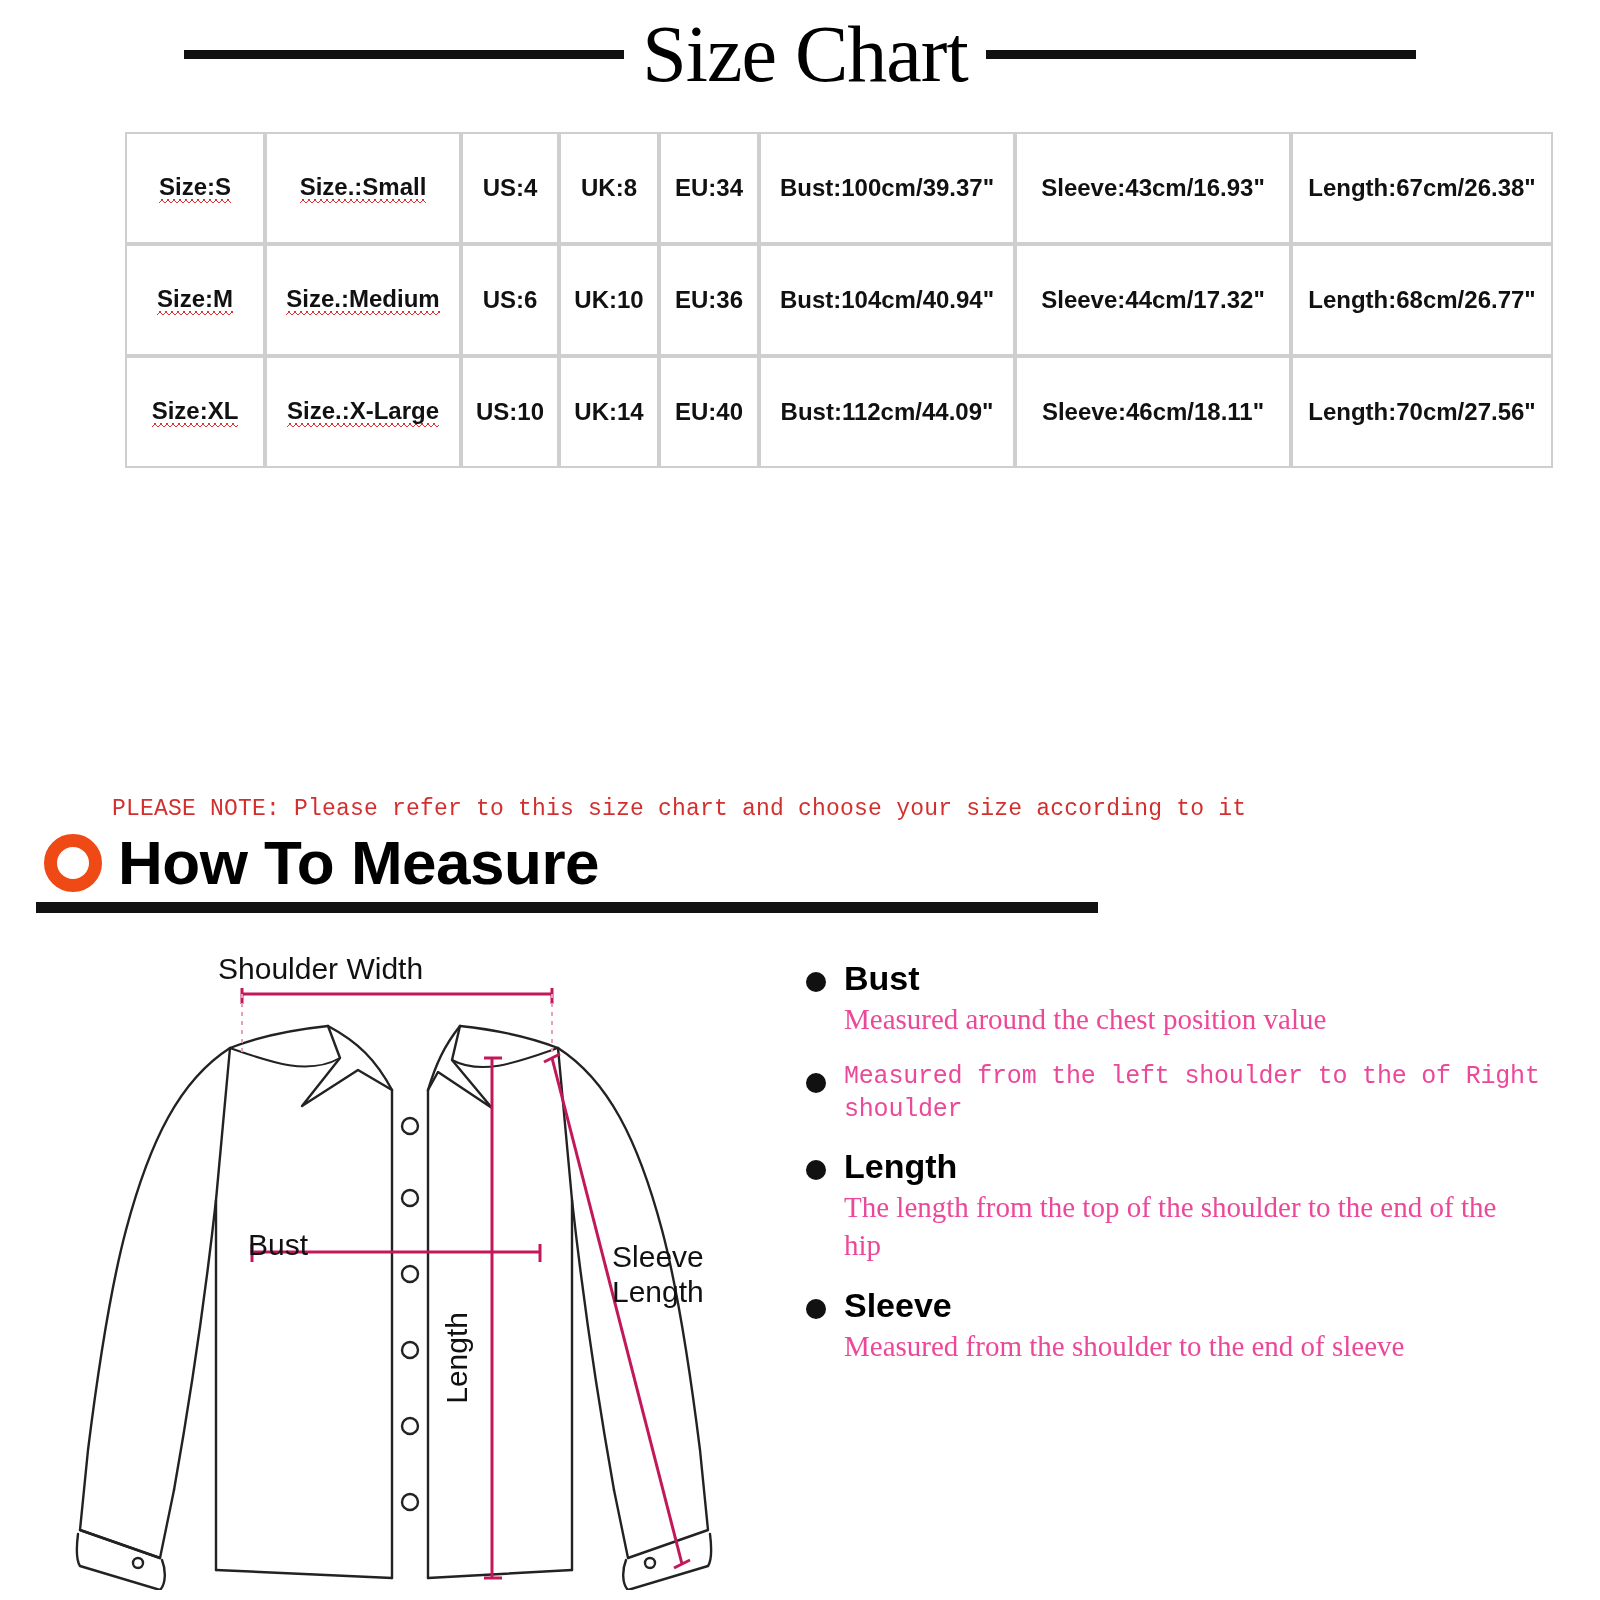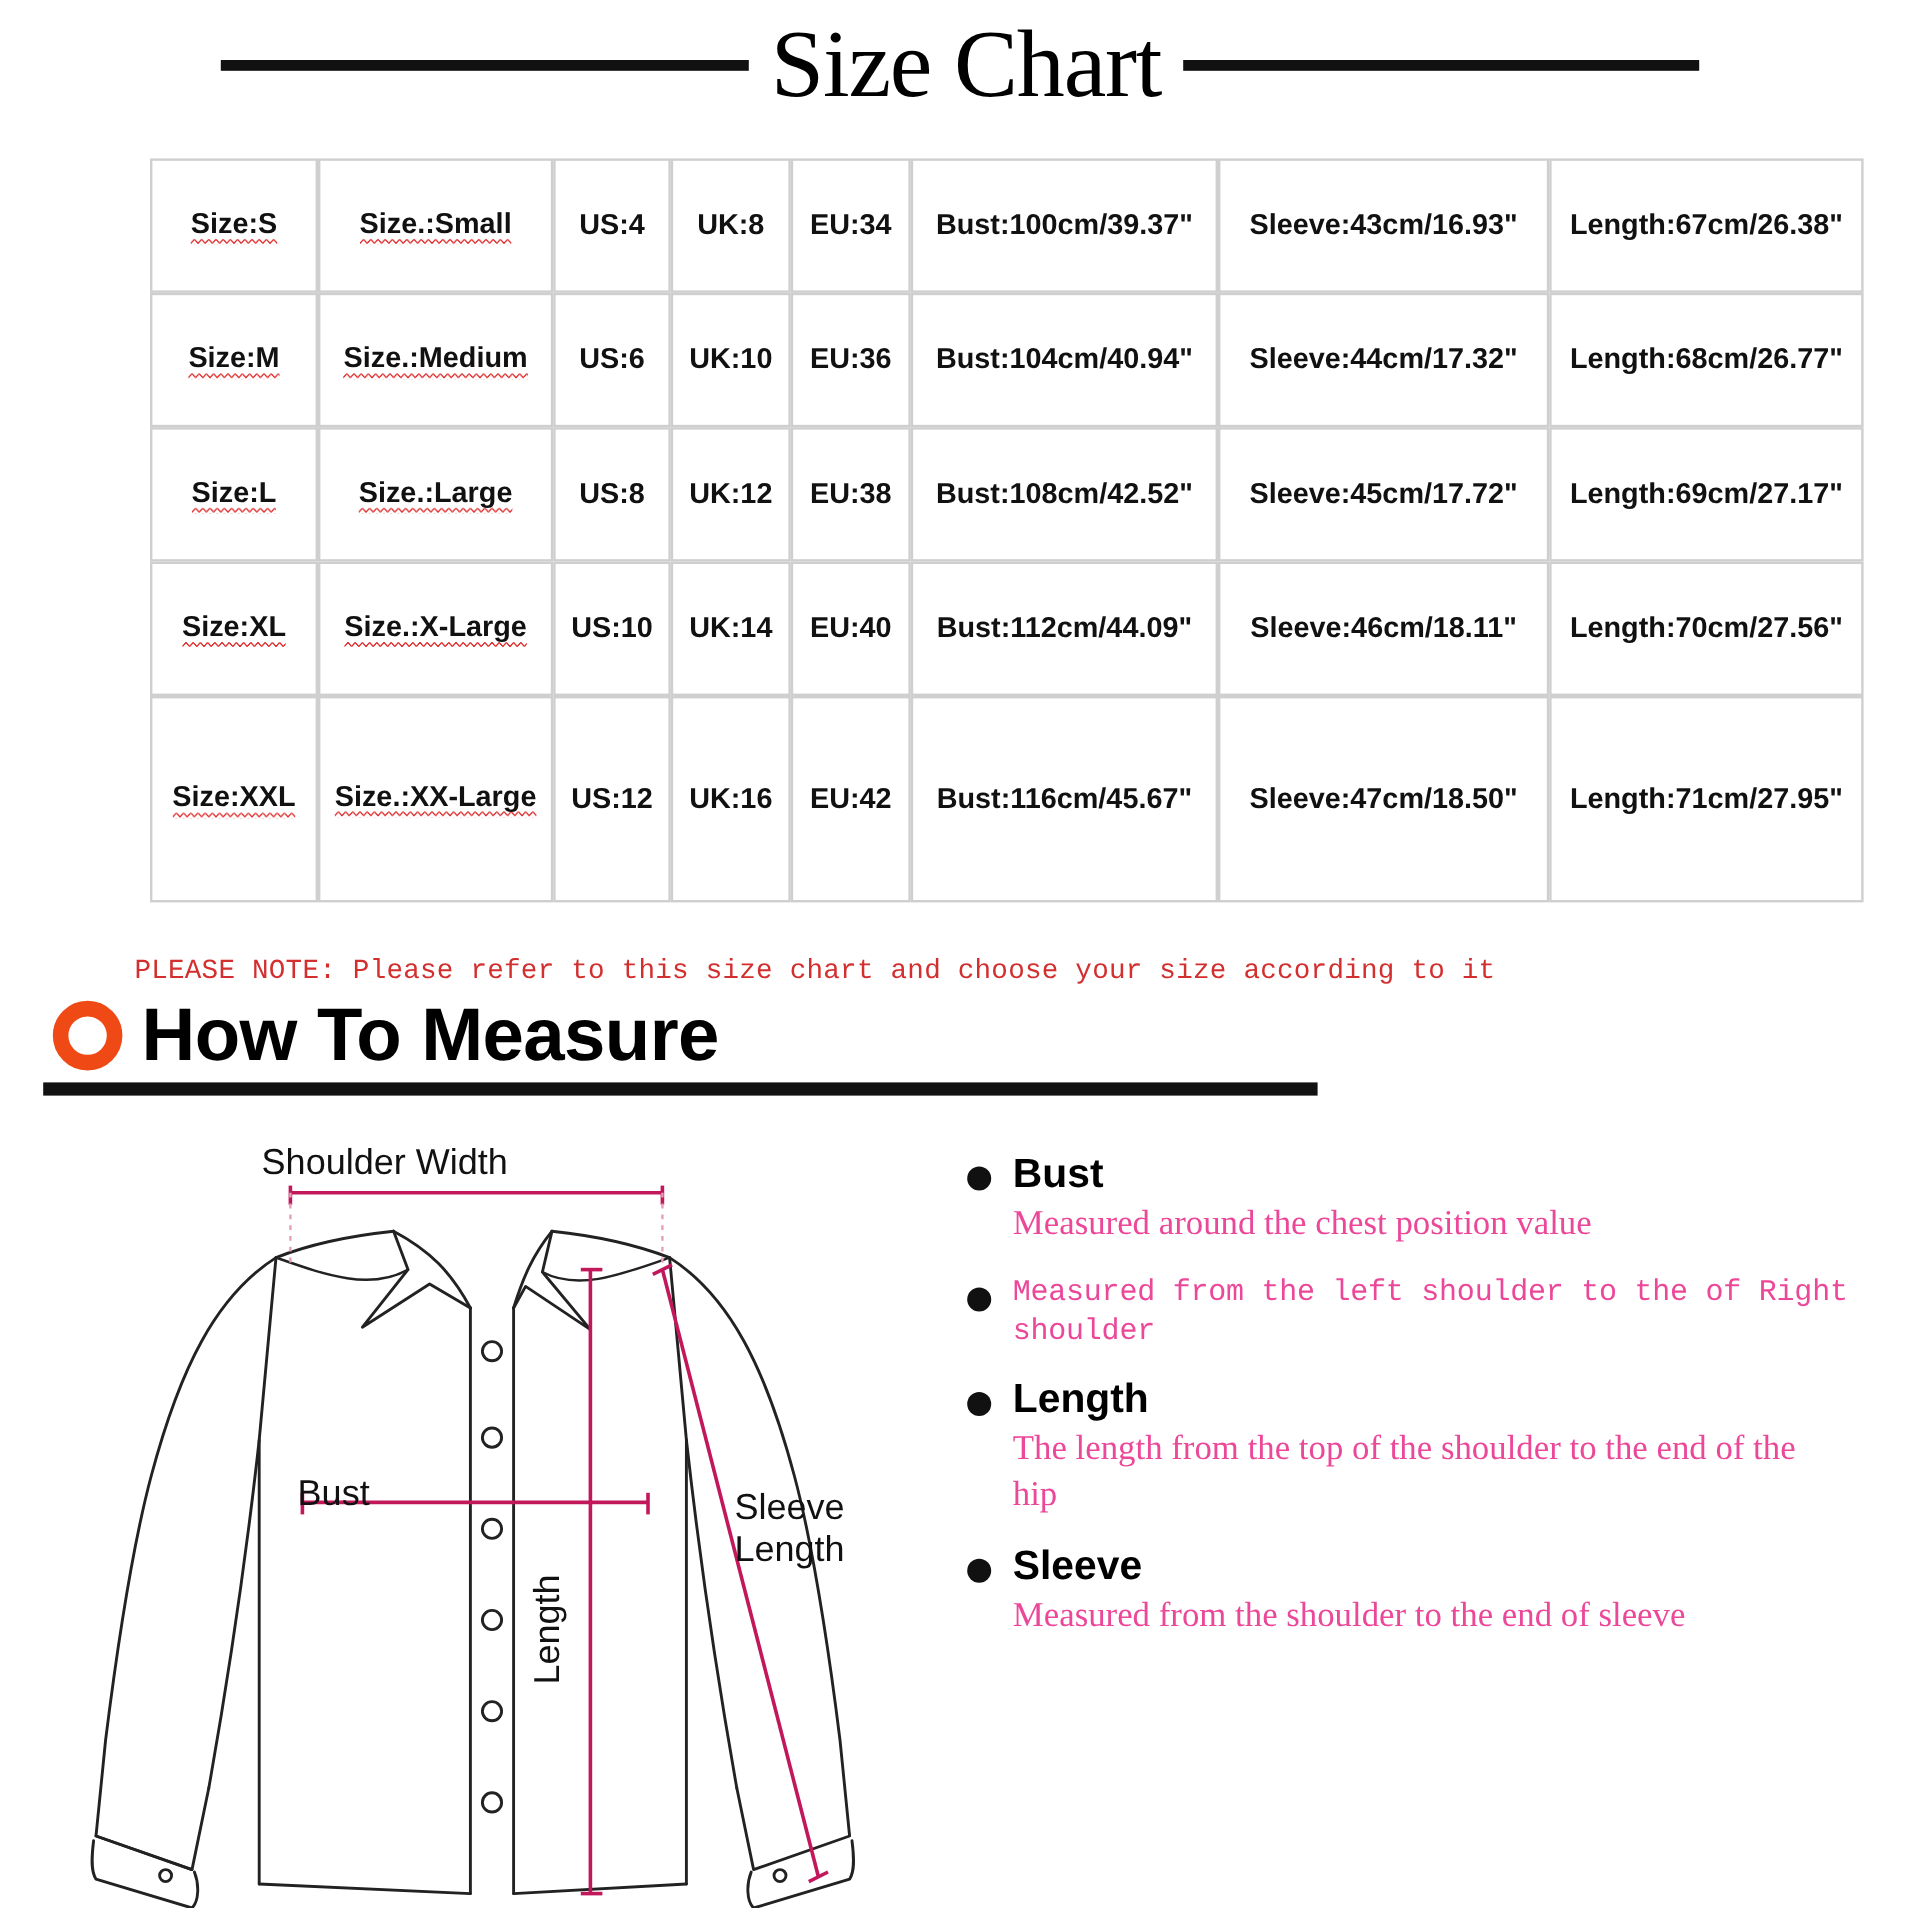--- a/index.html
+++ b/index.html
@@ -197,48 +197,28 @@
           <td class="c1"><span class="sq">Size:M</span></td>
           <td class="c2"><span class="sq">Size.:Medium</span></td>
           <td class="c3">US:6</td>
           <td class="c4">UK:10</td>
           <td class="c5">EU:36</td>
           <td class="c6">Bust:104cm/40.94"</td>
           <td class="c7">Sleeve:44cm/17.32"</td>
           <td class="c8">Length:68cm/26.77"</td>
         </tr>
         <tr>
-          <td class="c1"><span class="sq">Size:L</span></td>
-          <td class="c2"><span class="sq">Size.:Large</span></td>
-          <td class="c3">US:8</td>
-          <td class="c4">UK:12</td>
-          <td class="c5">EU:38</td>
-          <td class="c6">Bust:108cm/42.52"</td>
-          <td class="c7">Sleeve:45cm/17.72"</td>
-          <td class="c8">Length:69cm/27.17"</td>
-        </tr>
-        <tr>
           <td class="c1"><span class="sq">Size:XL</span></td>
           <td class="c2"><span class="sq">Size.:X-Large</span></td>
           <td class="c3">US:10</td>
           <td class="c4">UK:14</td>
           <td class="c5">EU:40</td>
           <td class="c6">Bust:112cm/44.09"</td>
           <td class="c7">Sleeve:46cm/18.11"</td>
           <td class="c8">Length:70cm/27.56"</td>
-        </tr>
-        <tr class="tall">
-          <td class="c1"><span class="sq">Size:XXL</span></td>
-          <td class="c2 wrap"><span class="sq">Size.:XX-Large</span></td>
-          <td class="c3">US:12</td>
-          <td class="c4">UK:16</td>
-          <td class="c5">EU:42</td>
-          <td class="c6">Bust:116cm/45.67"</td>
-          <td class="c7">Sleeve:47cm/18.50"</td>
-          <td class="c8">Length:71cm/27.95"</td>
         </tr>
       </tbody>
     </table>
   </div>
 
   <div class="please-note">PLEASE NOTE: Please refer to this size chart and choose your size according to it</div>
 
   <div class="htm-row">
     <div class="htm-dot"></div>
     <div class="htm-text">How To Measure</div>

